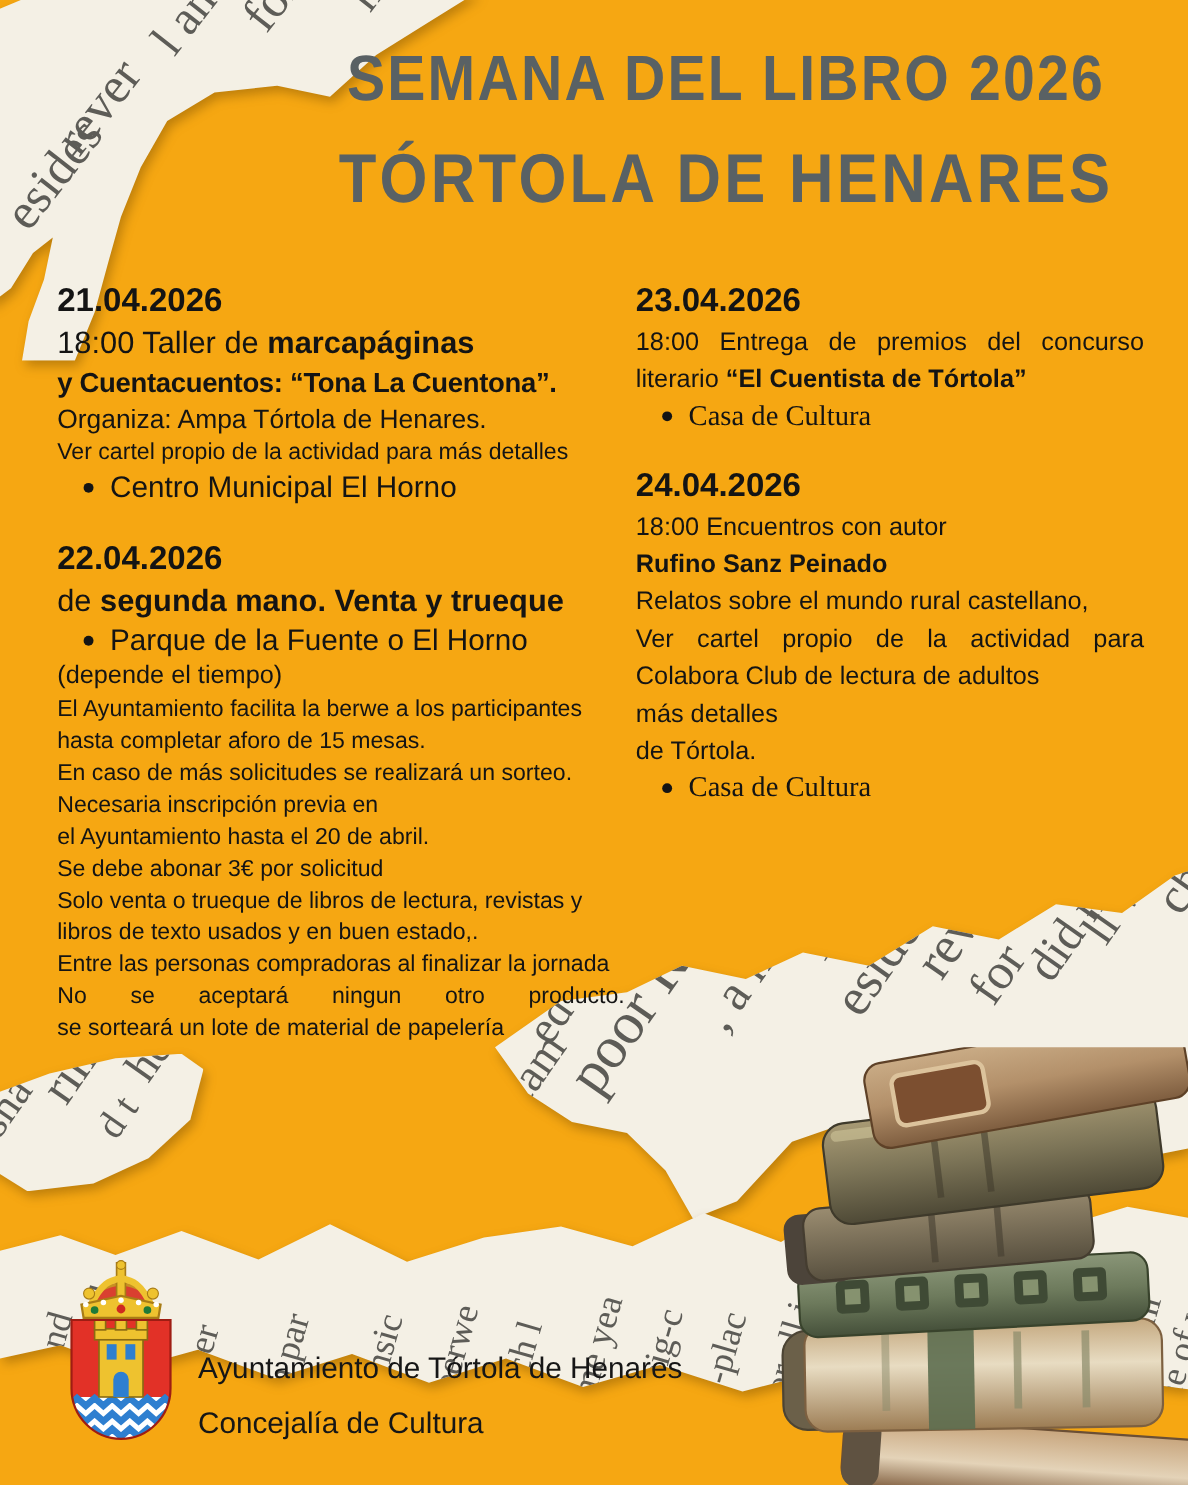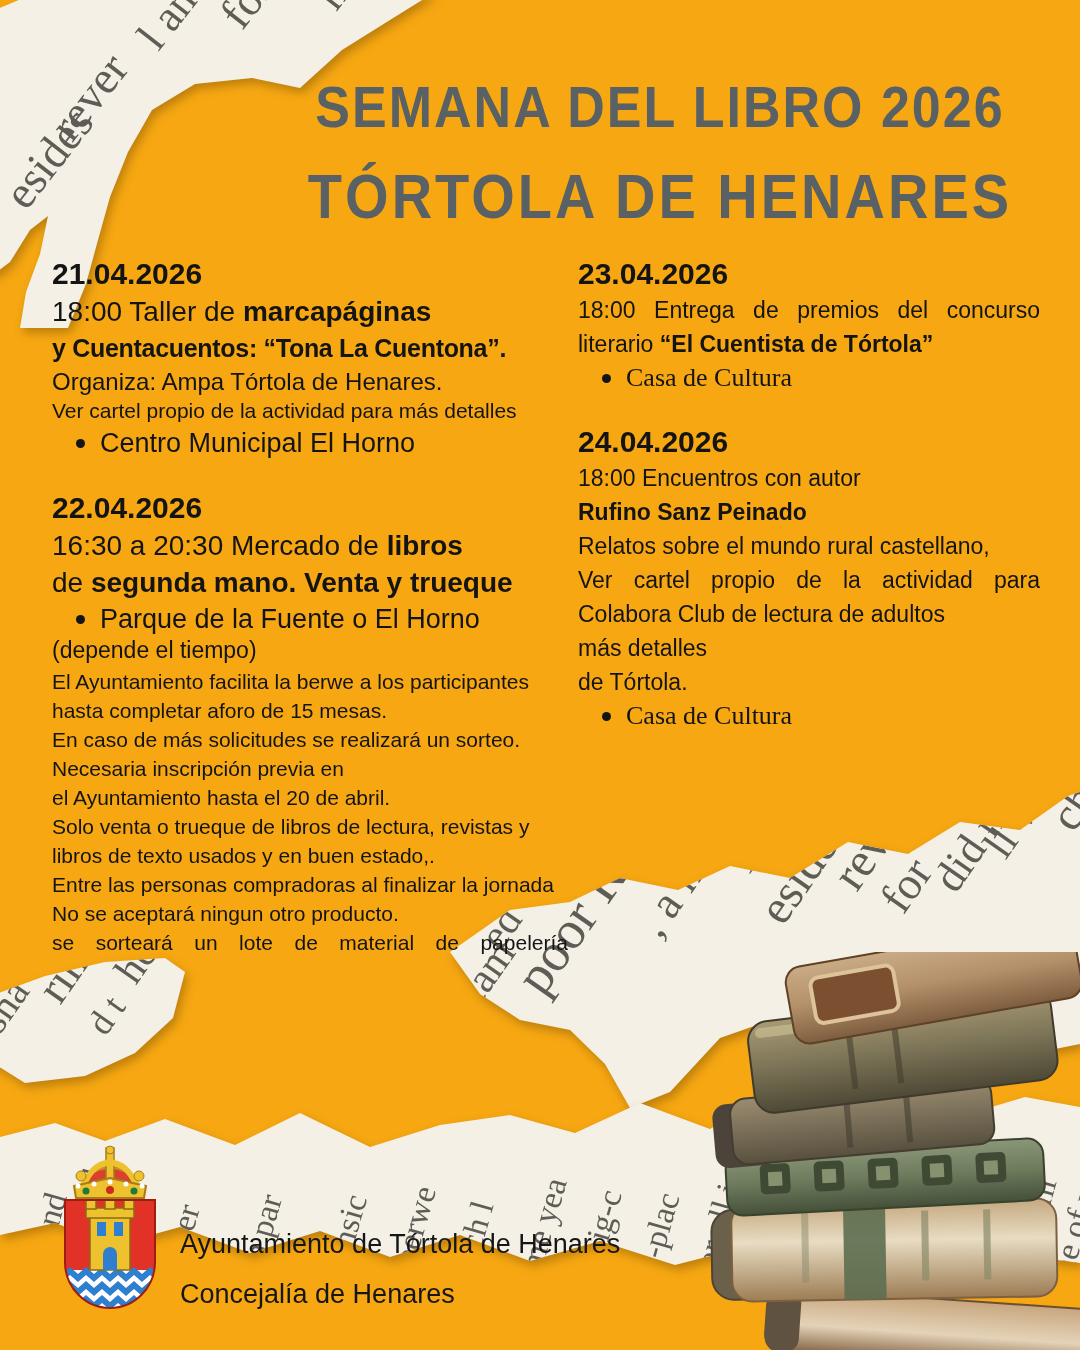--- a/index.html
+++ b/index.html
@@ -74,21 +74,21 @@
   .scrap-d .frag:nth-child(14){left:798px;top:168px;}
   .scrap-d .frag:nth-child(15){left:852px;top:180px;}
   .scrap-d .frag:nth-child(16){left:908px;top:150px;}
   .scrap-d .frag:nth-child(17){left:952px;top:185px;}
   .scrap-d .frag:nth-child(18){left:1002px;top:190px;}
   .scrap-d .frag:nth-child(19){left:1046px;top:185px;}
   .scrap-d .frag:nth-child(20){left:716px;top:195px;}
 
   
   .title{position:absolute;left:260px;top:44px;width:800px;text-align:center;
-         color:#596164;z-index:5;font-weight:bold;margin-top:35px;}
+         color:#596164;z-index:5;font-weight:bold;}
   .title-line1{font-size:52px;letter-spacing:2px;line-height:1.1;transform:scaleY(1.12);}
   .title-line2{font-size:56px;letter-spacing:3px;line-height:1.1;margin-top:30px;transform:scaleY(1.12);}
 
   
   .col{position:absolute;z-index:5;}
   .col-left{left:52px;top:255px;width:516px;}
   .col-right{left:578px;top:255px;width:462px;}
   .date{font-size:30px;line-height:38px;margin:0;font-weight:bold;}
   .l-main{font-size:28px;line-height:37px;margin:0;}
   .l-main strong{font-weight:bold;}
@@ -194,30 +194,30 @@
       <h2 class="date">21.04.2026</h2>
       <p class="l-main"><span>18:00 Taller de </span><strong>marcapáginas</strong></p>
       <p class="l-bold-tight">y Cuentacuentos: “Tona La Cuentona”.</p>
       <p class="l-organiza">Organiza: Ampa Tórtola de Henares.</p>
       <p class="l-vercartel">Ver cartel propio de la actividad para más detalles</p>
       <p class="bullet l-bullet"><span>Centro Municipal El Horno</span></p>
     </article>
 
     <article class="event ev2-gap">
       <h2 class="date">22.04.2026</h2>
-      <p class="l-main"><span>16:30 a 20:30 Mercado de </span><strong>libros</strong></p>
       <p class="l-main l-bold-tight2"><span>de </span><strong>segunda mano. Venta  y trueque</strong></p>
       <p class="bullet l-bullet"><span>Parque de la Fuente o El Horno</span></p>
       <p class="l-note">(depende el tiempo)</p>
       <div class="details">
           <div class="detail-line">El Ayuntamiento facilita la berwe a los participantes</div>
           <div class="detail-line">hasta completar aforo de 15 mesas.</div>
           <div class="detail-line">En caso de más solicitudes se realizará un sorteo.</div>
           <div class="detail-line">Necesaria inscripción previa en</div>
           <div class="detail-line">el Ayuntamiento hasta el 20 de abril.</div>
+          <div class="detail-line">Se debe abonar 3€ por solicitud</div>
           <div class="detail-line">Solo venta o trueque de libros de lectura, revistas y</div>
           <div class="detail-line">libros de texto usados y en buen estado,.</div>
           <div class="detail-line">Entre las personas compradoras al finalizar la jornada</div>
           <div class="detail-line">No se aceptará ningun otro producto.</div>
           <div class="detail-line">se sorteará un lote de material de papelería</div>
         </div>
     </article>
   </section>
 
   <section class="col col-right">
@@ -361,17 +361,17 @@
           <rect x="64" y="58" width="10" height="9" fill="#eec22f" stroke="#8a6b12" stroke-width="1.5"></rect>
           <rect x="37" y="80" width="9" height="14" fill="#2e7fd0"></rect>
           <rect x="54" y="80" width="9" height="14" fill="#2e7fd0"></rect>
           <path d="M43 128 v-16 a7 7 0 0 1 14 0 v16 Z" fill="#2e7fd0"></path>
         </g>
         <path d="M5 58 H95 V120 A45 46 0 0 1 5 120 Z" fill="none" stroke="#9e1d13" stroke-width="2"></path>
       </svg>
     </div>
     <div class="footer-text">
       <div class="footer-line1">Ayuntamiento de Tórtola de Henares</div>
-      <div class="footer-line2">Concejalía de Henares</div>
+      <div class="footer-line2">Concejalía de Cultura</div>
     </div>
   </footer>
 
 </div>
 
 </body></html>

